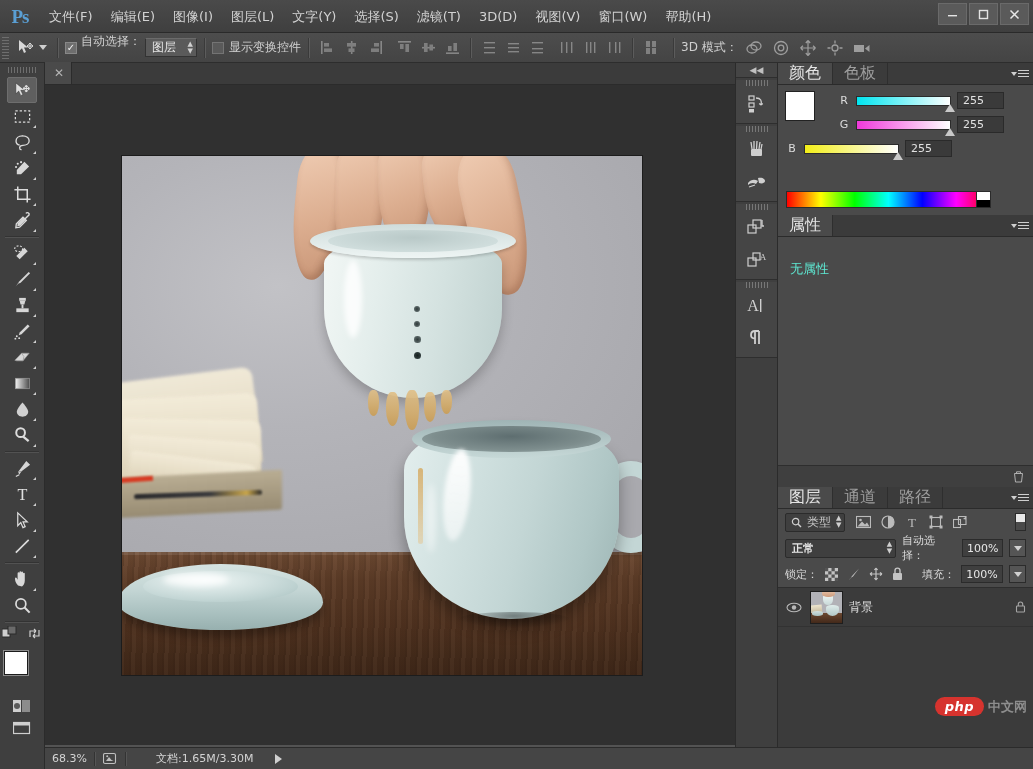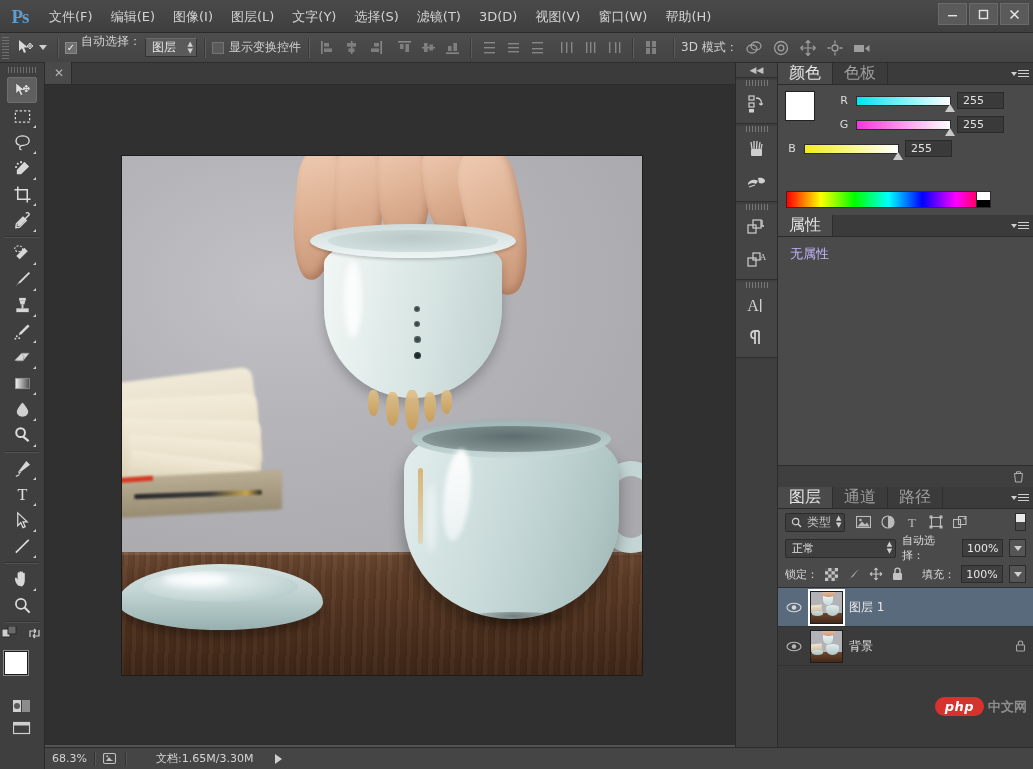--- a/index.html
+++ b/index.html
@@ -266,40 +266,40 @@
      border-bottom:8px solid #c9c9c9; }
   .sl-val { width:47px; height:17px; background:#3a3a3a; border:1px solid #2a2a2a;
      color:#e2e2e2; font-size:11px; display:flex; align-items:center; padding-left:5px; }
   .spectrum { position:absolute; left:8px; bottom:7px; width:205px; height:17px;
      border:1px solid #2b2b2b;
      background:linear-gradient(90deg,#f00,#ff0,#0f0,#0ff,#00f,#f0f,#f00); }
   .spec-end { position:absolute; right:0; top:0; width:14px; height:100%;
      background:linear-gradient(#fff 0 50%,#000 50% 100%); border-left:1px solid #2b2b2b; }
 
   .proppanel { background:#4a4a4a; }
-  .prop-body { height:228px; background:#4a4a4a; padding:8px 12px; font-size:13px; color:#c4b5fd; }
+  .prop-body { height:228px; background:#4a4a4a; padding:23px 12px; font-size:13px; color:#5eead4; }
   .prop-foot { height:22px; background:#3f3f3f; border-top:1px solid #2e2e2e;
      display:flex; align-items:center; justify-content:flex-end; padding-right:8px; gap:8px; }
 
   .layerpanel { background:#4a4a4a; }
   .lp-filter { height:26px; display:flex; align-items:center; gap:6px; padding:0 7px;
      background:#4a4a4a; }
   .filter-sel { display:flex; align-items:center; gap:5px; background:#3f3f3f;
      border:1px solid #2b2b2b; height:19px; padding:0 3px 0 5px; border-radius:2px; }
   .filter-icons { display:flex; gap:7px; align-items:center; margin-left:4px; }
   .fi { width:17px; height:17px; display:flex; align-items:center; justify-content:center;
      opacity:.85; cursor:pointer; }
   .lp-toggle { width:11px; height:18px; margin-left:auto;
      background:linear-gradient(#e8e8e8 0 48%,#4a4a4a 48% 100%);
      border:1px solid #2b2b2b; }
   .lp-row { height:26px; display:flex; align-items:center; gap:6px; padding:0 7px;
      font-size:11px; color:#dcdcdc; }
   .blend-sel { width:113px; height:19px; background:#3f3f3f; border:1px solid #2b2b2b;
      display:flex; align-items:center; justify-content:space-between; padding:0 3px 0 6px;
-     font-size:11px; color:#e6e6e6; border-radius:2px; }
+     font-size:11px; color:#e6e6e6; border-radius:2px;font-weight:bold; }
   .num-field { width:42px; height:18px; background:#3f3f3f; border:1px solid #2b2b2b;
      display:flex; align-items:center; justify-content:center; font-size:11px; color:#e6e6e6; }
   .num-arrow { width:17px; height:18px; background:#555; border:1px solid #2b2b2b;
      display:flex; align-items:center; justify-content:center; }
   .lock-icons { display:flex; gap:7px; align-items:center; }
   .lock-ic { width:15px; height:15px; display:flex; align-items:center; justify-content:center; opacity:.88; }
   .layer-list { background:#3b3b3b; border-top:1px solid #2e2e2e; height:118px; }
   .layer-item { height:39px; display:flex; align-items:center; gap:6px; padding:0 6px;
      border-bottom:1px solid #323232; }
   .layer-item.sel { background:#5a6a7d; }
@@ -1046,37 +1046,20 @@
           </span>
         </span>
         <span style="margin-left:auto;">填充：</span>
         <span class="num-field">100%</span>
         <span class="num-arrow">
           <span style="width:0;height:0;border-left:4px solid transparent;border-right:4px solid transparent;border-top:5px solid #d0d0d0;display:block;"></span>
         </span>
       </div>
 
       <div class="layer-list">
-        <div class="layer-item sel">
-          <span class="eye">
-            <svg width="16" height="11" viewBox="0 0 16 11">
-                <ellipse cx="8" cy="5.5" rx="7" ry="4.3" fill="none" stroke="#d8d8d8" stroke-width="1.1"></ellipse>
-                <circle cx="8" cy="5.5" r="2.2" fill="#d8d8d8"></circle>
-              </svg>
-          </span>
-          <span class="thumb-box selected">
-            <span class="mini-book"></span>
-              <span class="mini-table"></span>
-            <span class="mini-lid"></span>
-              <span class="mini-cup"></span>
-            <span class="mini-str"></span>
-              <span class="mini-hand"></span>
-          </span>
-          <span class="layer-name">图层 1</span>
-        </div>
         <div class="layer-item">
           <span class="eye">
             <svg width="16" height="11" viewBox="0 0 16 11">
                 <ellipse cx="8" cy="5.5" rx="7" ry="4.3" fill="none" stroke="#b8b8b8" stroke-width="1.1"></ellipse>
                 <circle cx="8" cy="5.5" r="2.2" fill="#b8b8b8"></circle>
               </svg>
           </span>
           <span class="thumb-box">
             <span class="mini-book"></span>
               <span class="mini-table"></span>

